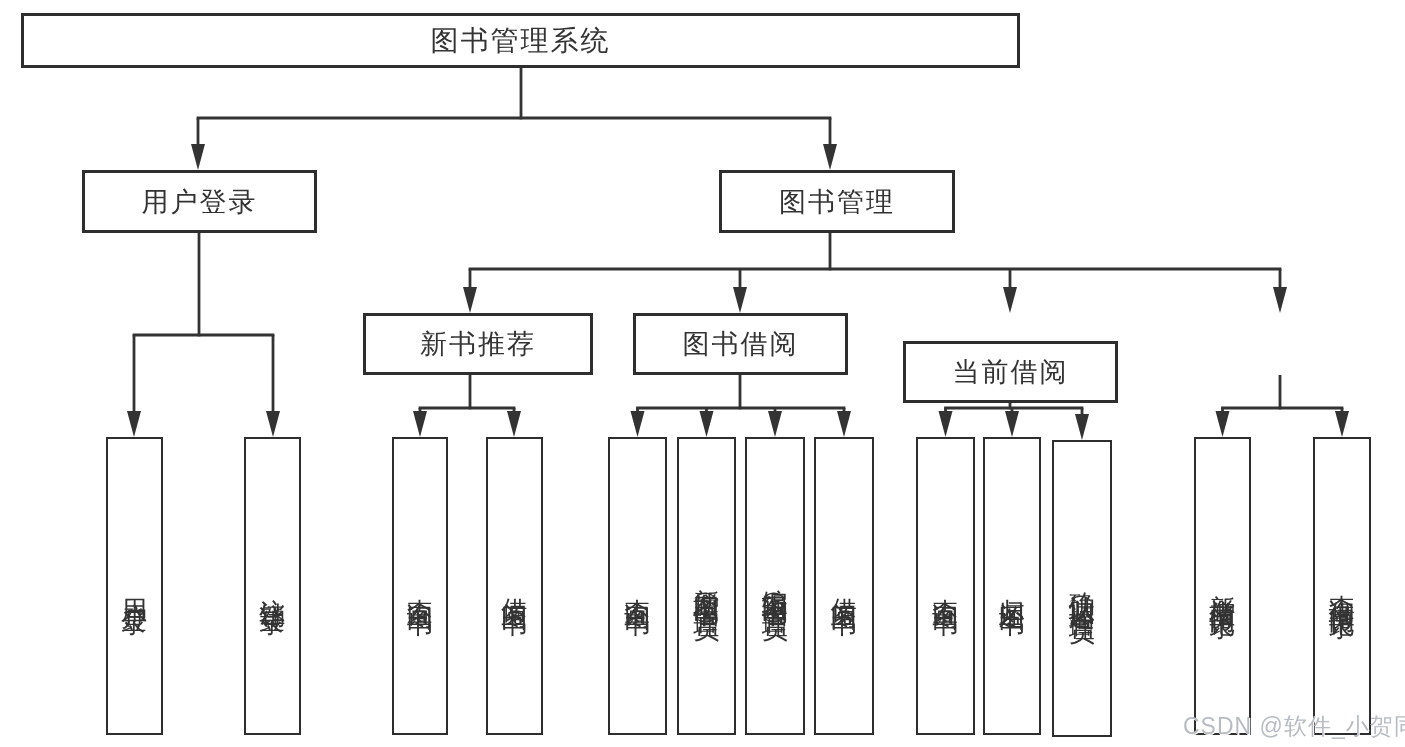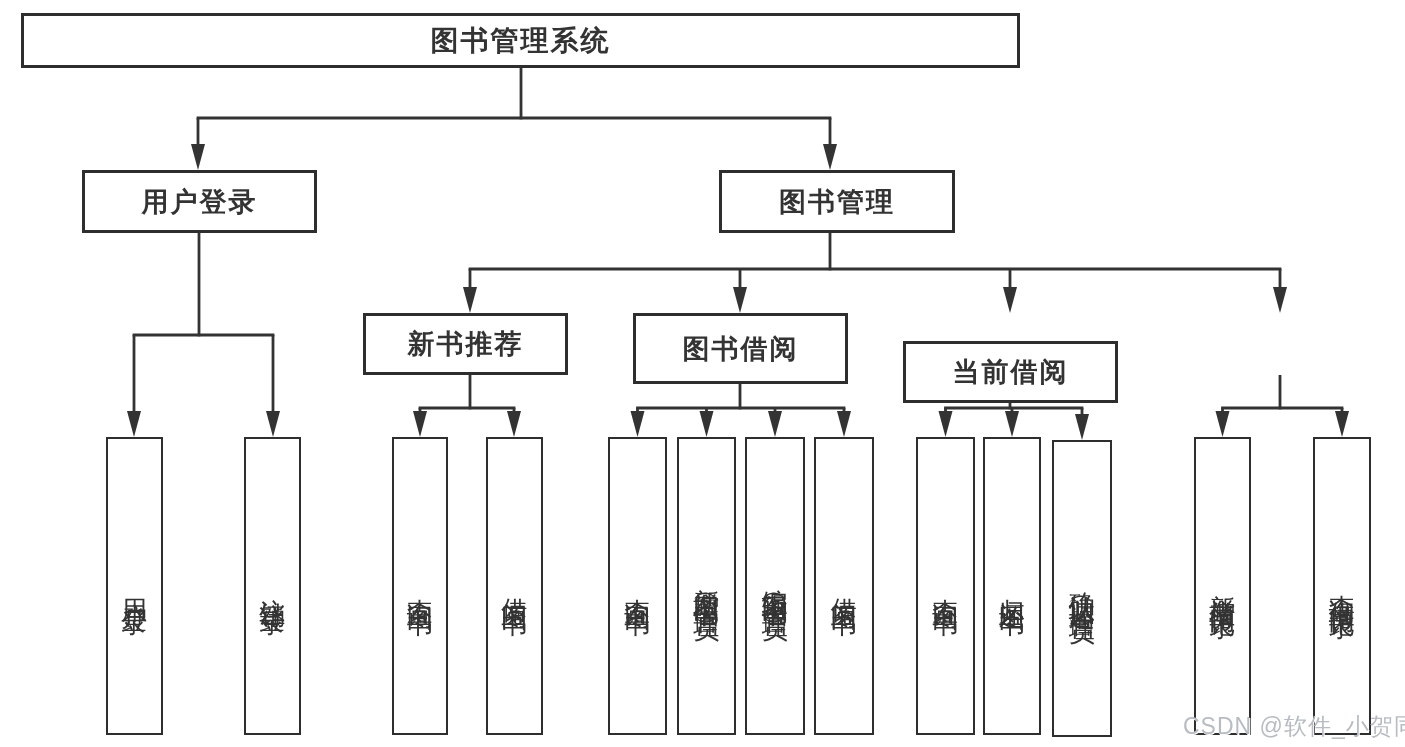--- a/index.html
+++ b/index.html
@@ -16,21 +16,21 @@
   .node {
     position: absolute;
     box-sizing: border-box;
     background: #ffffff;
     border: 3px solid #2e2e2e;
     display: flex;
     align-items: center;
     justify-content: center;
     text-align: center;
   }
-  .hdr { font-size: 27px; font-weight: 700; letter-spacing: 2px; }
+  .hdr { font-size: 27px; font-weight: 400; letter-spacing: 2px; }
   .root-box { font-size: 28px; }
   .leaf {
     border-width: 2.5px;
     writing-mode: vertical-rl;
     text-orientation: mixed;
     font-size: 26px;
     font-weight: 500;
     letter-spacing: 4px;
     line-height: 1.1;
   }
@@ -115,22 +115,22 @@
       <polygon points="1215.5,411 1229.5,411 1222.5,437"></polygon>
       <polygon points="1335,411 1349,411 1342,437"></polygon>
     </g>
   </svg>
 
   <div class="node root-box hdr" style="left:21px; top:13px; width:999px; height:55px;">图书管理系统</div>
 
   <div class="node hdr" style="left:82px; top:170px; width:235px; height:63px;">用户登录</div>
   <div class="node hdr" style="left:712px; top:170px; width:236px; height:63px;margin-left:7px;">图书管理</div>
 
-  <div class="node hdr" style="left:363px; top:313px; width:205px; height:62px;">新书推荐</div>
-  <div class="node hdr" style="left:633px; top:313px; width:215px; height:71px;">图书借阅</div>
+  <div class="node hdr" style="left:363px; top:313px; width:230px; height:62px;">新书推荐</div>
+  <div class="node hdr" style="left:633px; top:313px; width:215px; height:62px;">图书借阅</div>
   <div class="node hdr" style="left:903px; top:313px; width:215px; height:62px;margin-top:28px;">当前借阅</div>
 
   <div class="node leaf" style="left:106px; top:437px; width:57px; height:298px;">用户登录</div>
   <div class="node leaf" style="left:244px; top:437px; width:57px; height:298px;">注销登录</div>
 
   <div class="node leaf" style="left:392px; top:437px; width:56px; height:298px;">查询图书</div>
   <div class="node leaf" style="left:486px; top:437px; width:57px; height:298px;">借阅图书</div>
 
   <div class="node leaf" style="left:608px; top:437px; width:59px; height:298px;">查询图书</div>
   <div class="node leaf" style="left:677px; top:437px; width:59px; height:298px;">新增图书（管理员）</div>

